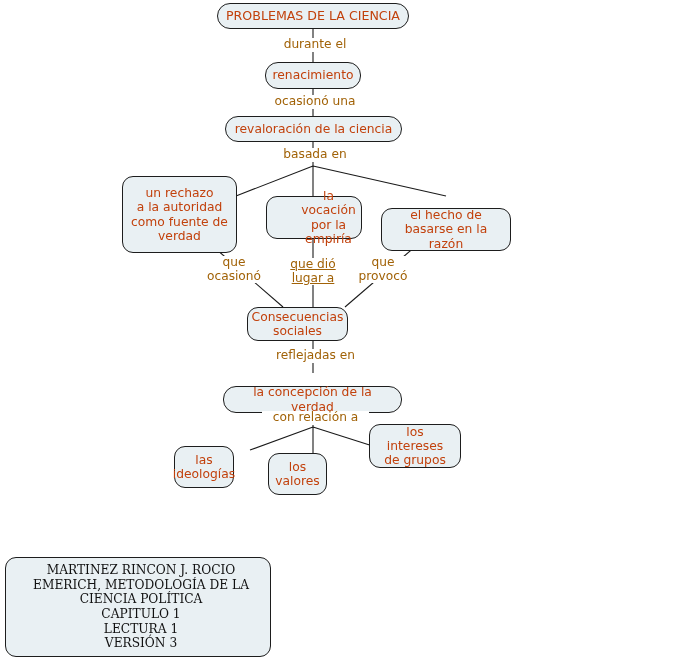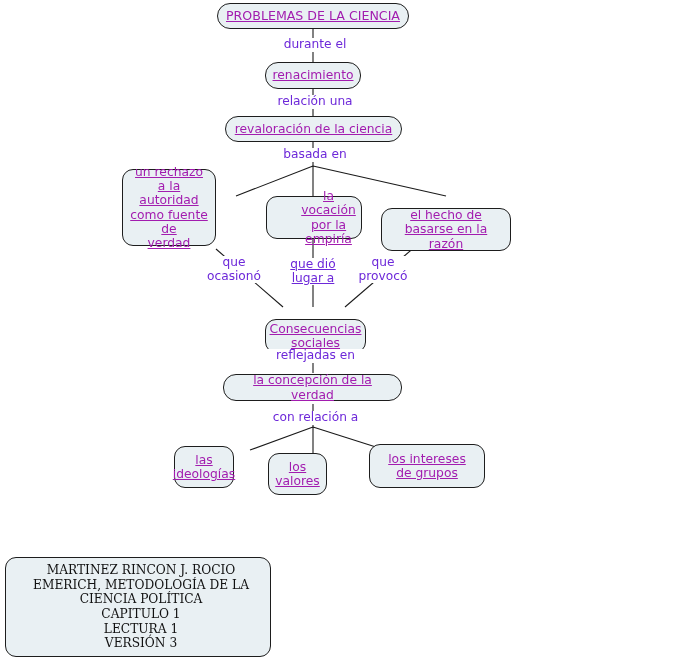--- a/index.html
+++ b/index.html
@@ -18,34 +18,33 @@
 
   
   .node{
     position:absolute;z-index:3;
     box-sizing:border-box;
     background:#e9f0f3;
     border:1.2px solid #1d1d1d;
     border-radius:11px;
     display:flex;align-items:center;justify-content:center;
     text-align:center;
-    color:#a21caf;
+    color:#c2410c;
     font-size:12.3px;
     line-height:14.2px;
     padding:2px 7px;
     white-space:pre-line;
-    text-decoration:underline;
   }
   .node.pill{border-radius:13px;}
 
   
   .link-label{
     position:absolute;z-index:4;
     background:#ffffff;
-    color:#6d28d9;
+    color:#a16207;
     font-size:12.2px;
     line-height:13.6px;
     text-align:center;
     white-space:pre-line;
     padding:0 2px;
   }
 
   
   .footer-box{
     position:absolute;z-index:3;
@@ -97,48 +96,48 @@
     <line x1="313" y1="427" x2="313" y2="455"></line>
     <line x1="313" y1="427" x2="379" y2="448"></line>
   </svg>
 
   <div class="node pill" id="n-title" style="left:217px;top:3px;width:192px;height:26px;font-size:12.6px;">PROBLEMAS DE LA CIENCIA</div>
 
   <div class="node pill" id="n-renacimiento" style="left:265px;top:62px;width:96px;height:27px;">renacimiento</div>
 
   <div class="node pill" id="n-revaloracion" style="left:225px;top:116px;width:177px;height:26px;">revaloración de la ciencia</div>
 
-  <div class="node" id="n-rechazo" style="left:122px;top:169px;width:94px;height:77px;">un rechazo
+  <div class="node" id="n-rechazo" style="left:122px;top:176px;width:115px;height:77px;">un rechazo
 a la autoridad
 como fuente de
 verdad</div>
 
   <div class="node" id="n-vocacion" style="left:266px;top:196px;width:96px;height:43px;padding-left:36px;">la vocación
 por la empiría</div>
 
   <div class="node" id="n-razon" style="left:381px;top:196px;width:130px;height:43px;margin-top:12px;">el hecho de
 basarse en la razón</div>
 
-  <div class="node" id="n-consecuencias" style="left:265px;top:307px;width:101px;height:34px;margin-top:12px;">Consecuencias
+  <div class="node" id="n-consecuencias" style="left:247px;top:307px;width:101px;height:34px;">Consecuencias
 sociales</div>
 
-  <div class="node pill" id="n-concepcion" style="left:223px;top:374px;width:179px;height:27px;">la concepción de la verdad</div>
+  <div class="node pill" id="n-concepcion" style="left:223px;top:386px;width:179px;height:27px;">la concepción de la verdad</div>
 
   <div class="node" id="n-ideologias" style="left:174px;top:446px;width:60px;height:42px;">las
 ideologías</div>
 
   <div class="node" id="n-valores" style="left:268px;top:453px;width:59px;height:42px;">los
 valores</div>
 
-  <div class="node" id="n-intereses" style="left:369px;top:444px;width:116px;height:44px;">los intereses
+  <div class="node" id="n-intereses" style="left:369px;top:424px;width:92px;height:44px;">los intereses
 de grupos</div>
 
   <div class="link-label" style="left:273px;top:38px;width:80px;">durante el</div>
 
-  <div class="link-label" style="left:270px;top:95px;width:86px;">relación una</div>
+  <div class="link-label" style="left:270px;top:95px;width:86px;">ocasionó una</div>
 
   <div class="link-label" style="left:276px;top:148px;width:74px;">basada en</div>
 
   <div class="link-label" style="left:204px;top:256px;width:56px;">que
 ocasionó</div>
 
   <div class="link-label" style="left:281px;top:258px;width:60px;text-decoration:underline;">que dió
 lugar a</div>
 
   <div class="link-label" style="left:353px;top:256px;width:56px;">que

